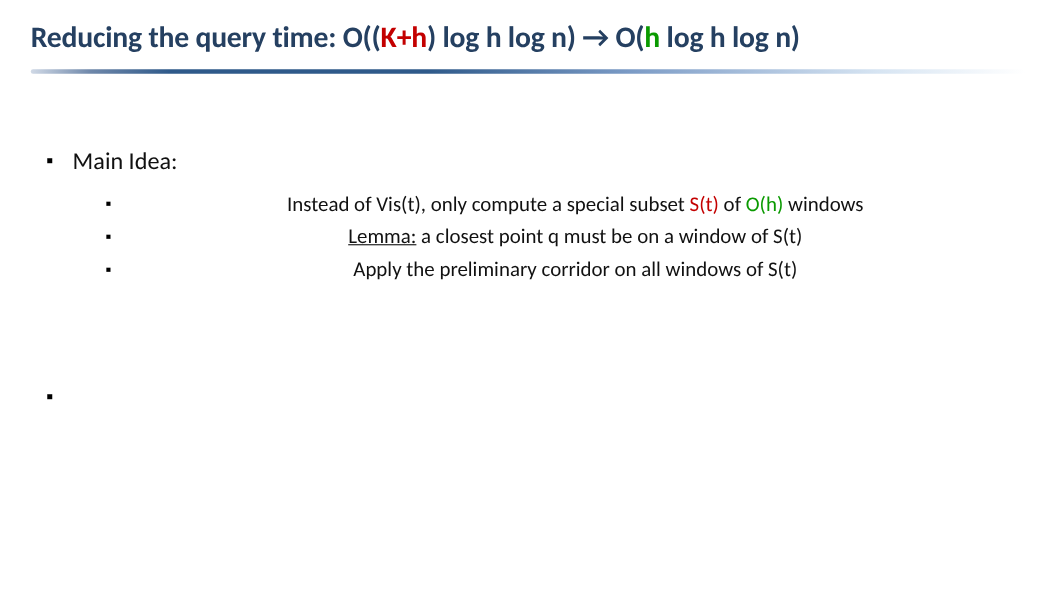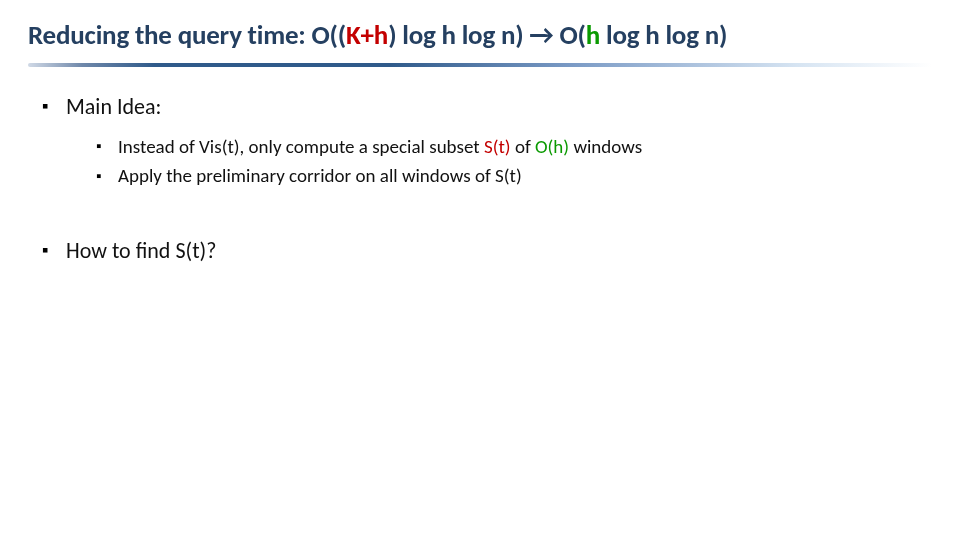--- a/index.html
+++ b/index.html
@@ -13,23 +13,23 @@
     margin-top: 10px;
     height: 4px;
     width: 100%;
     background: linear-gradient(to right,
       #d0d9e6 0%, #6f88aa 6%, #2f5a8a 14%, #2f5a8a 40%,
       #7a9ac5 60%, #d6e4f2 85%, #ffffff 100%);
     border-radius: 2px;
   }
   .body { padding: 26px 4px 0 14px; }
   .l1 { list-style: none; }
-  .l1 > li { position: relative; padding-left: 24px; margin-bottom: 14px; font-size: 22px; font-weight: 400; color: #111; }
+  .l1 > li { position: relative; padding-left: 24px; margin-bottom: 14px; font-size: 22px; font-weight: 400; color: #111; margin-top: 40px; }
   .l1 > li::before { content: "\25AA"; position: absolute; left: 0; top: 0.12em; font-size: 18px; color: #000; }
-  .l2 { list-style: none; margin: 14px 0 0 30px; }
+  .l2 { list-style: none; margin: 14px 0 0 30px; text-align: center; }
   .l2 > li { position: relative; padding-left: 22px; margin-bottom: 4px; font-size: 19px; font-weight: 400; color: #111; line-height: 1.35; }
   .l2 > li::before { content: "\25AA"; position: absolute; left: 0; top: 0.18em; font-size: 15px; color: #000; }
   .c-red { color: #c30000; }
   .c-green { color: #0a9a00; }
   .u { text-decoration: underline; }
   .gap { height: 34px; }
 </style>
 </head>
 <body>
 <div class="slide">
@@ -42,28 +42,30 @@
 
   <div class="body">
     <ul class="l1">
       <li>
         <span>Main Idea:</span>
         <ul class="l2">
           <li>
             <span>Instead of Vis(t), only compute a special subset </span><span class="c-red">S(t)</span><span> of </span><span class="c-green">O(h)</span><span> windows</span>
           </li>
           <li>
+            <span class="u">Lemma:</span><span> a closest point q must be on a window of S(t)</span>
+          </li>
+          <li>
             <span>Apply the preliminary corridor on all windows of S(t)</span>
           </li>
         </ul>
       </li>
     </ul>
 
     <div class="gap"></div>
 
     <ul class="l1">
       <li>
-        <span>How to find S(t)?</span>
       </li>
     </ul>
   </div>
 
 </div>
 
 </body></html>

